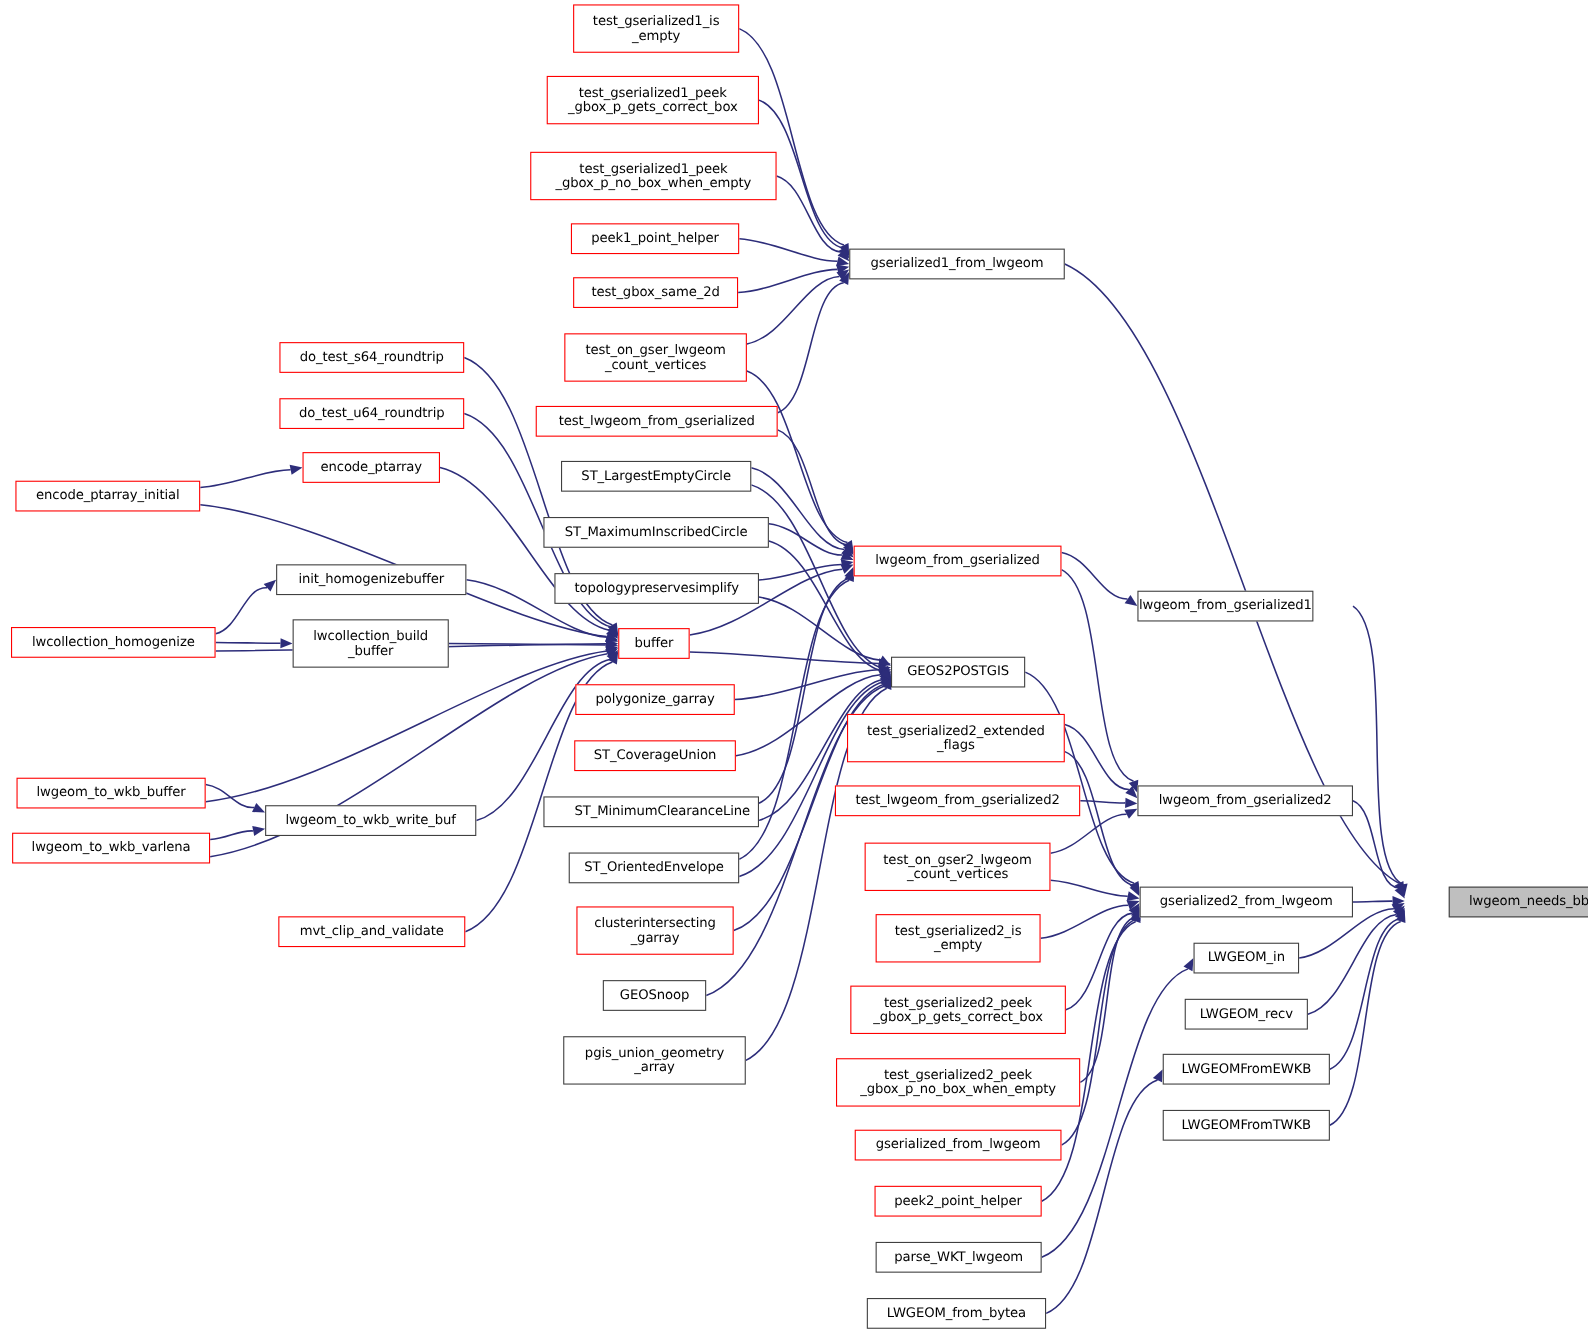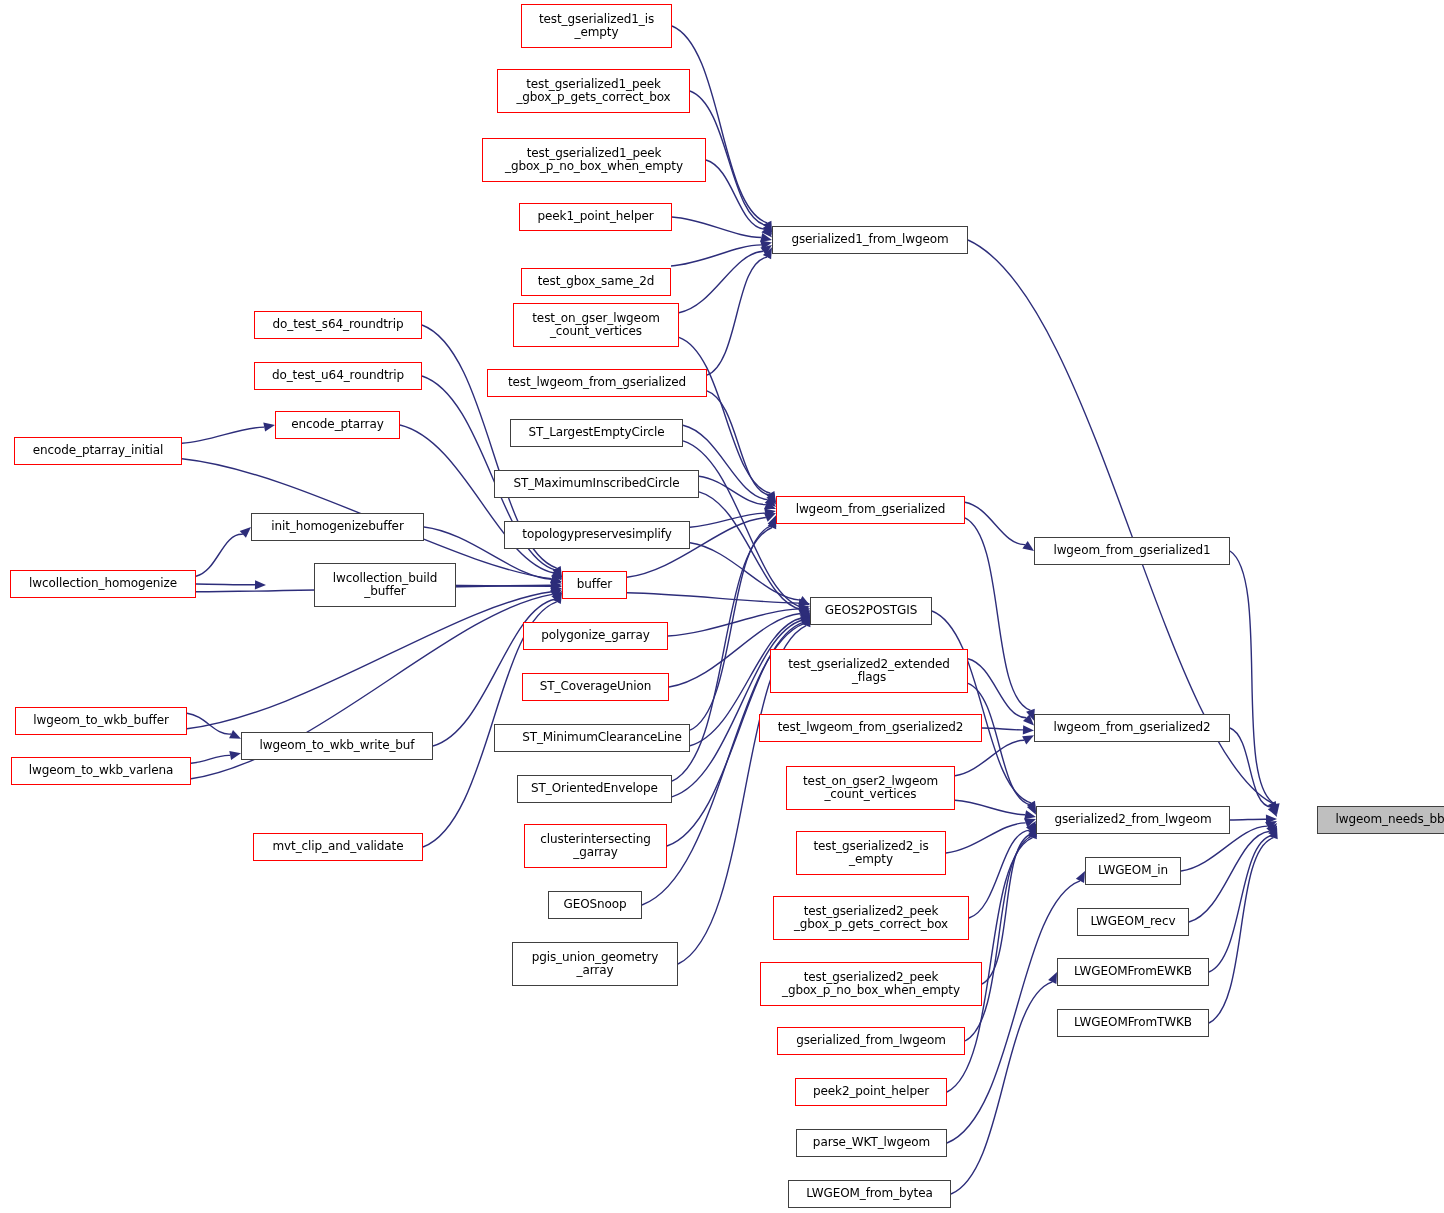--- a/index.html
+++ b/index.html
@@ -194,34 +194,34 @@
       <polygon class="edge-head" points="1277.0,827.3 1277.7,839.2 1269.0,836.2"></polygon>
     </svg>
   <div id="node-layer">
       <div class="node-box red" style="left: 521px; top: 4px; width: 151px; height: 44px;">test_gserialized1_is
 _empty</div>
       <div class="node-box red" style="left: 497px; top: 69px; width: 193px; height: 44px;">test_gserialized1_peek
 _gbox_p_gets_correct_box</div>
       <div class="node-box red" style="left: 482px; top: 138px; width: 224px; height: 44px;">test_gserialized1_peek
 _gbox_p_no_box_when_empty</div>
       <div class="node-box red" style="left: 519px; top: 203px; width: 153px; height: 28px;">peek1_point_helper</div>
-      <div class="node-box red" style="left: 521px; top: 252px; width: 150px; height: 28px; margin-top: 16px;">test_gbox_same_2d</div>
+      <div class="node-box red" style="left: 521px; top: 252px; width: 150px; height: 28px;">test_gbox_same_2d</div>
       <div class="node-box red" style="left: 513px; top: 303px; width: 166px; height: 44px;">test_on_gser_lwgeom
 _count_vertices</div>
       <div class="node-box red" style="left: 487px; top: 369px; width: 220px; height: 28px;">test_lwgeom_from_gserialized</div>
       <div class="node-box black" style="left: 510px; top: 419px; width: 173px; height: 28px;">ST_LargestEmptyCircle</div>
       <div class="node-box black" style="left: 494px; top: 470px; width: 205px; height: 28px;">ST_MaximumInscribedCircle</div>
       <div class="node-box black" style="left: 504px; top: 521px; width: 186px; height: 28px;">topologypreservesimplify</div>
       <div class="node-box red" style="left: 254px; top: 311px; width: 168px; height: 28px;">do_test_s64_roundtrip</div>
       <div class="node-box red" style="left: 254px; top: 362px; width: 168px; height: 28px;">do_test_u64_roundtrip</div>
       <div class="node-box red" style="left: 275px; top: 411px; width: 125px; height: 28px;">encode_ptarray</div>
       <div class="node-box red" style="left: 14px; top: 437px; width: 168px; height: 28px; text-align: right;">encode_ptarray_initial</div>
       <div class="node-box black" style="left: 251px; top: 513px; width: 173px; height: 28px;">init_homogenizebuffer</div>
       <div class="node-box red" style="left: 10px; top: 570px; width: 186px; height: 28px;">lwcollection_homogenize</div>
-      <div class="node-box black" style="left: 266px; top: 563px; width: 142px; height: 44px; margin-left: 48px;">lwcollection_build
+      <div class="node-box black" style="left: 266px; top: 563px; width: 142px; height: 44px;">lwcollection_build
 _buffer</div>
       <div class="node-box red" style="left: 562px; top: 571px; width: 65px; height: 28px;">buffer</div>
       <div class="node-box red" style="left: 523px; top: 622px; width: 145px; height: 28px;">polygonize_garray</div>
       <div class="node-box red" style="left: 522px; top: 673px; width: 147px; height: 28px;">ST_CoverageUnion</div>
       <div class="node-box black" style="left: 494px; top: 724px; width: 196px; height: 28px; padding-left: 24px;">ST_MinimumClearanceLine</div>
       <div class="node-box black" style="left: 517px; top: 775px; width: 155px; height: 28px;">ST_OrientedEnvelope</div>
       <div class="node-box red" style="left: 524px; top: 824px; width: 143px; height: 44px;">clusterintersecting
 _garray</div>
       <div class="node-box black" style="left: 548px; top: 891px; width: 94px; height: 28px;">GEOSnoop</div>
       <div class="node-box black" style="left: 512px; top: 942px; width: 166px; height: 44px;">pgis_union_geometry
@@ -241,21 +241,21 @@
       <div class="node-box red" style="left: 796px; top: 831px; width: 150px; height: 44px;">test_gserialized2_is
 _empty</div>
       <div class="node-box red" style="left: 773px; top: 896px; width: 196px; height: 44px;">test_gserialized2_peek
 _gbox_p_gets_correct_box</div>
       <div class="node-box red" style="left: 760px; top: 962px; width: 222px; height: 44px;">test_gserialized2_peek
 _gbox_p_no_box_when_empty</div>
       <div class="node-box red" style="left: 777px; top: 1027px; width: 188px; height: 28px;">gserialized_from_lwgeom</div>
       <div class="node-box red" style="left: 795px; top: 1078px; width: 152px; height: 28px;">peek2_point_helper</div>
       <div class="node-box black" style="left: 796px; top: 1129px; width: 151px; height: 28px;">parse_WKT_lwgeom</div>
       <div class="node-box black" style="left: 788px; top: 1180px; width: 163px; height: 28px;">LWGEOM_from_bytea</div>
-      <div class="node-box black" style="left: 1034px; top: 537px; width: 196px; height: 28px;">lwgeom_from_gserialized1</div>
+      <div class="node-box black" style="left: 1034px; top: 537px; width: 160px; height: 28px;">lwgeom_from_gserialized1</div>
       <div class="node-box black" style="left: 1034px; top: 714px; width: 196px; height: 28px;">lwgeom_from_gserialized2</div>
       <div class="node-box black" style="left: 1036px; top: 806px; width: 194px; height: 28px;">gserialized2_from_lwgeom</div>
       <div class="node-box black" style="left: 1085px; top: 857px; width: 96px; height: 28px;">LWGEOM_in</div>
       <div class="node-box black" style="left: 1077px; top: 908px; width: 112px; height: 28px;">LWGEOM_recv</div>
       <div class="node-box black" style="left: 1057px; top: 958px; width: 152px; height: 28px;">LWGEOMFromEWKB</div>
       <div class="node-box black" style="left: 1057px; top: 1009px; width: 152px; height: 28px;">LWGEOMFromTWKB</div>
       <div class="node-box target" style="left: 1277px; top: 806px; width: 160px; height: 28px;">lwgeom_needs_bbox</div>
     </div>
 </div>
 

